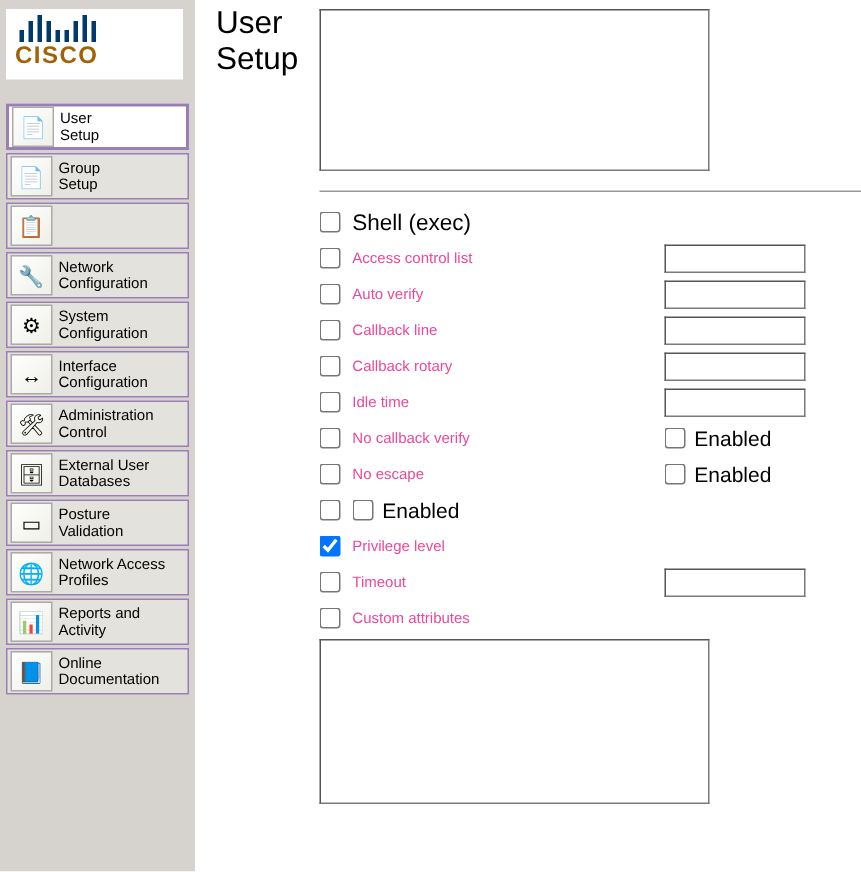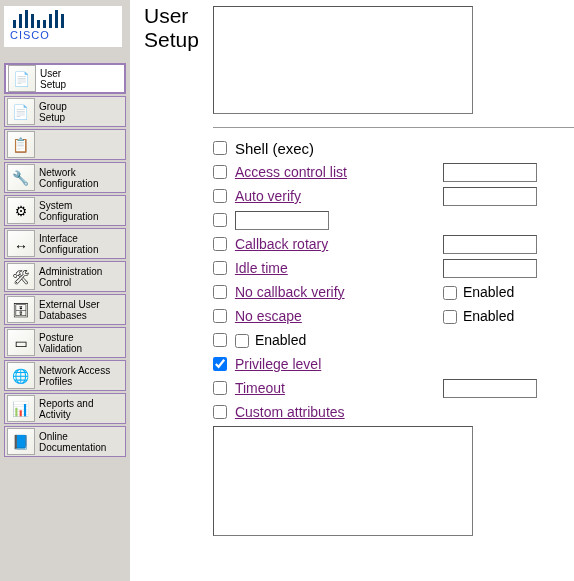--- a/index.html
+++ b/index.html
@@ -47,23 +47,23 @@
   .lb1 { height: 8px; }
   .lb2 { height: 14px; }
   .lb3 { height: 18px; }
   .lb4 { height: 14px; }
   .lb5 { height: 8px; }
   .lb6 { height: 8px; }
   .lb7 { height: 14px; }
   .lb8 { height: 18px; }
   .lb9 { height: 14px; }
   .logo-text {
-    color: #1d4ed8;
-    font-weight: normal;
-    font-size: 11px;
+    color: #a16207;
+    font-weight: bold;
+    font-size: 16px;
     letter-spacing: 1px;
     font-family: Arial, sans-serif;
   }
   .nav-list {
     display: flex;
     flex-direction: column;
     gap: 2px;
   }
   .nav-item {
     display: flex;
@@ -142,39 +142,38 @@
     height: 24px;
   }
   .form-row .cb {
     width: 14px;
     height: 14px;
     margin: 0 8px 0 0;
     flex-shrink: 0;
   }
   .form-row .lbl {
     font-family: Verdana, Arial, sans-serif;
-    font-size: 14px;
-    color: #701a75;
+    font-size: 10px;
+    color: #ec4899;
     width: 208px;
-    text-decoration: underline;
   }
   .form-row .txt {
     width: 94px;
     height: 19px;
     border: 1px solid #7a7a7a;
     border-top-color:#555;
     border-left-color:#555;
     background:#fff;
     font-size: 13px;
     padding: 0 3px;
     font-family: Arial, sans-serif;
   }
   .form-row .enabled-group {
     display: flex;
-    align-items: flex-end;
+    align-items: center;
     gap: 4px;
     font-family: Verdana, Arial, sans-serif;
     font-size: 14px;
   }
   .shell-label {
     font-family: Verdana, Arial, sans-serif;
     font-size: 15px;
     color:#000;
   }
   .custom-textarea {
@@ -320,20 +319,21 @@
               <span class="lbl">Access control list</span>
               <input type="text" class="txt" style="">
             </div>
             <div class="form-row">
               <input type="checkbox" class="cb" style="">
               <span class="lbl">Auto verify</span>
               <input type="text" class="txt" style="">
             </div>
             <div class="form-row">
               <input type="checkbox" class="cb" style="">
+              <span class="lbl">Callback line</span>
               <input type="text" class="txt" style="">
             </div>
             <div class="form-row">
               <input type="checkbox" class="cb" style="">
               <span class="lbl">Callback rotary</span>
               <input type="text" class="txt" style="">
             </div>
             <div class="form-row">
               <input type="checkbox" class="cb" style="">
               <span class="lbl">Idle time</span>

